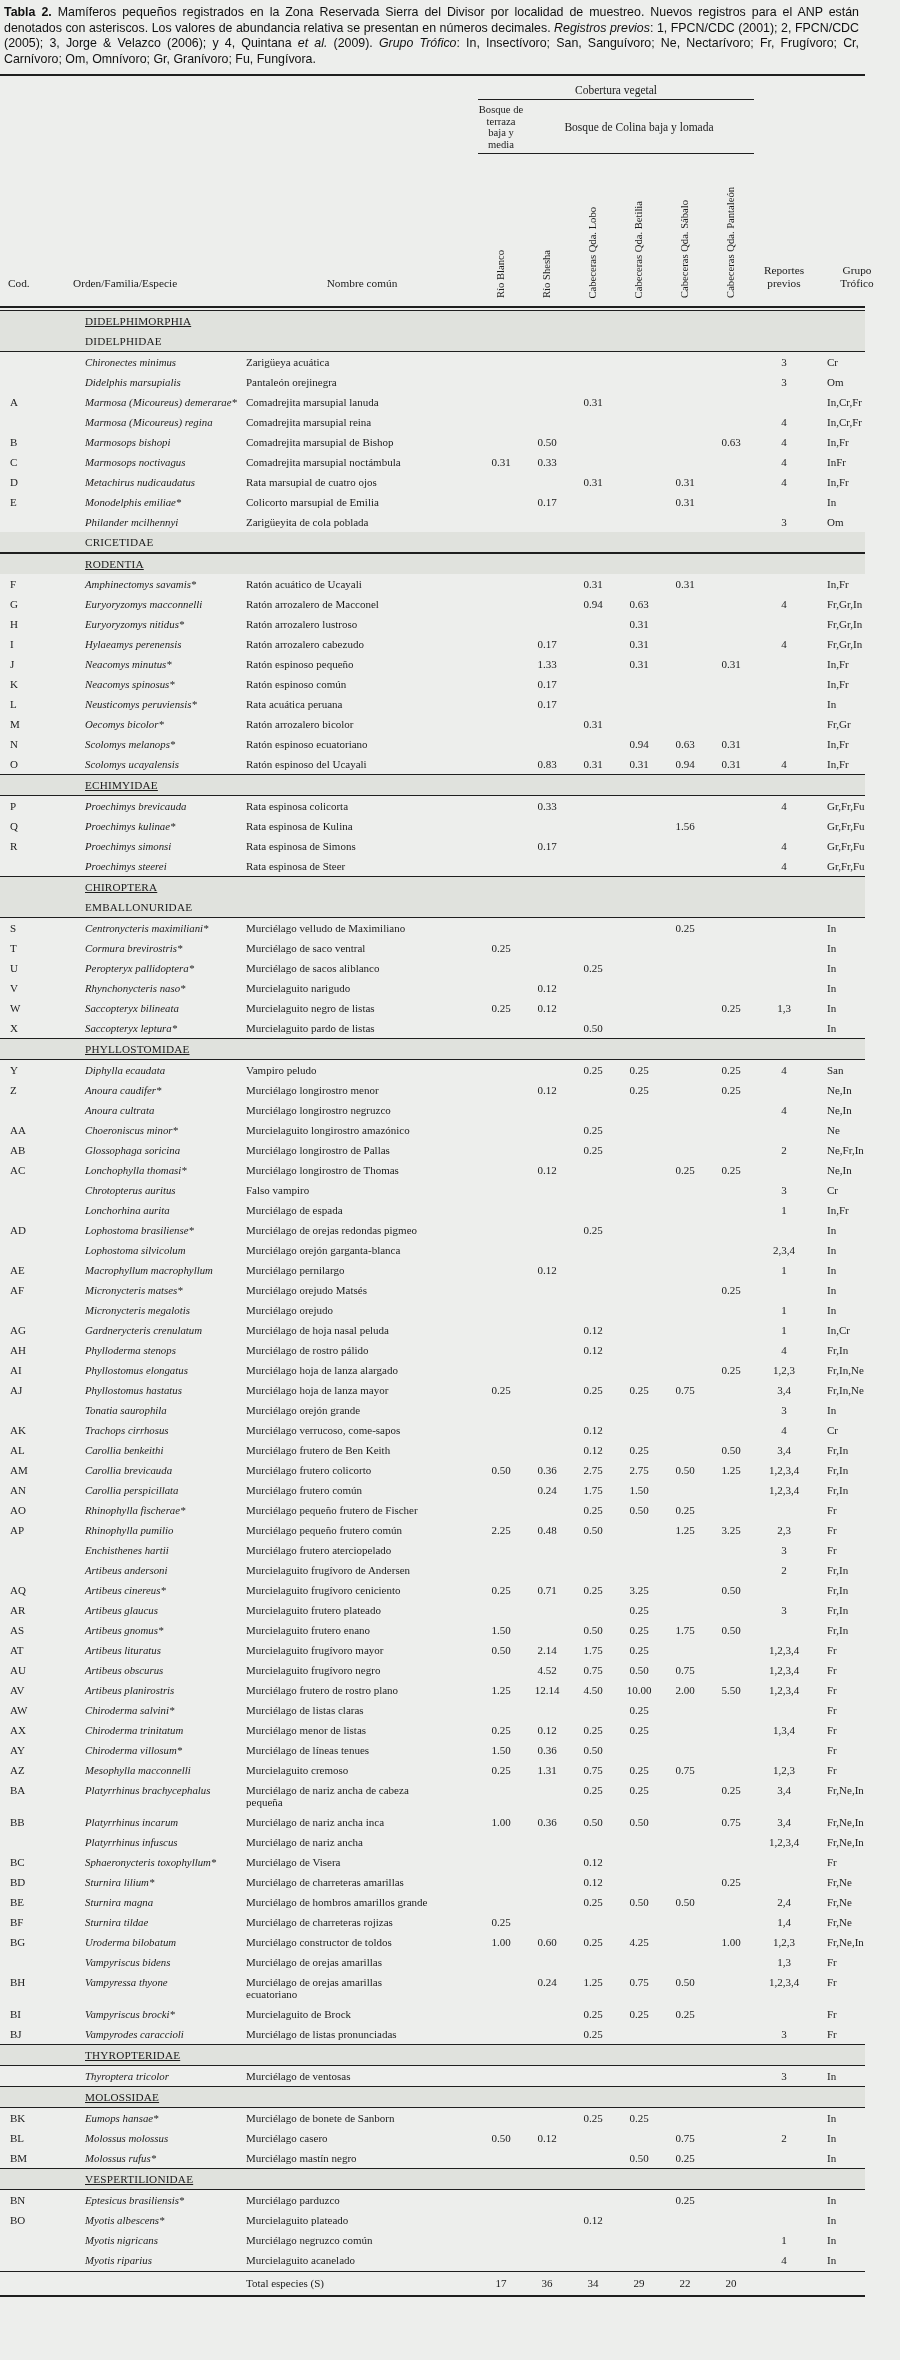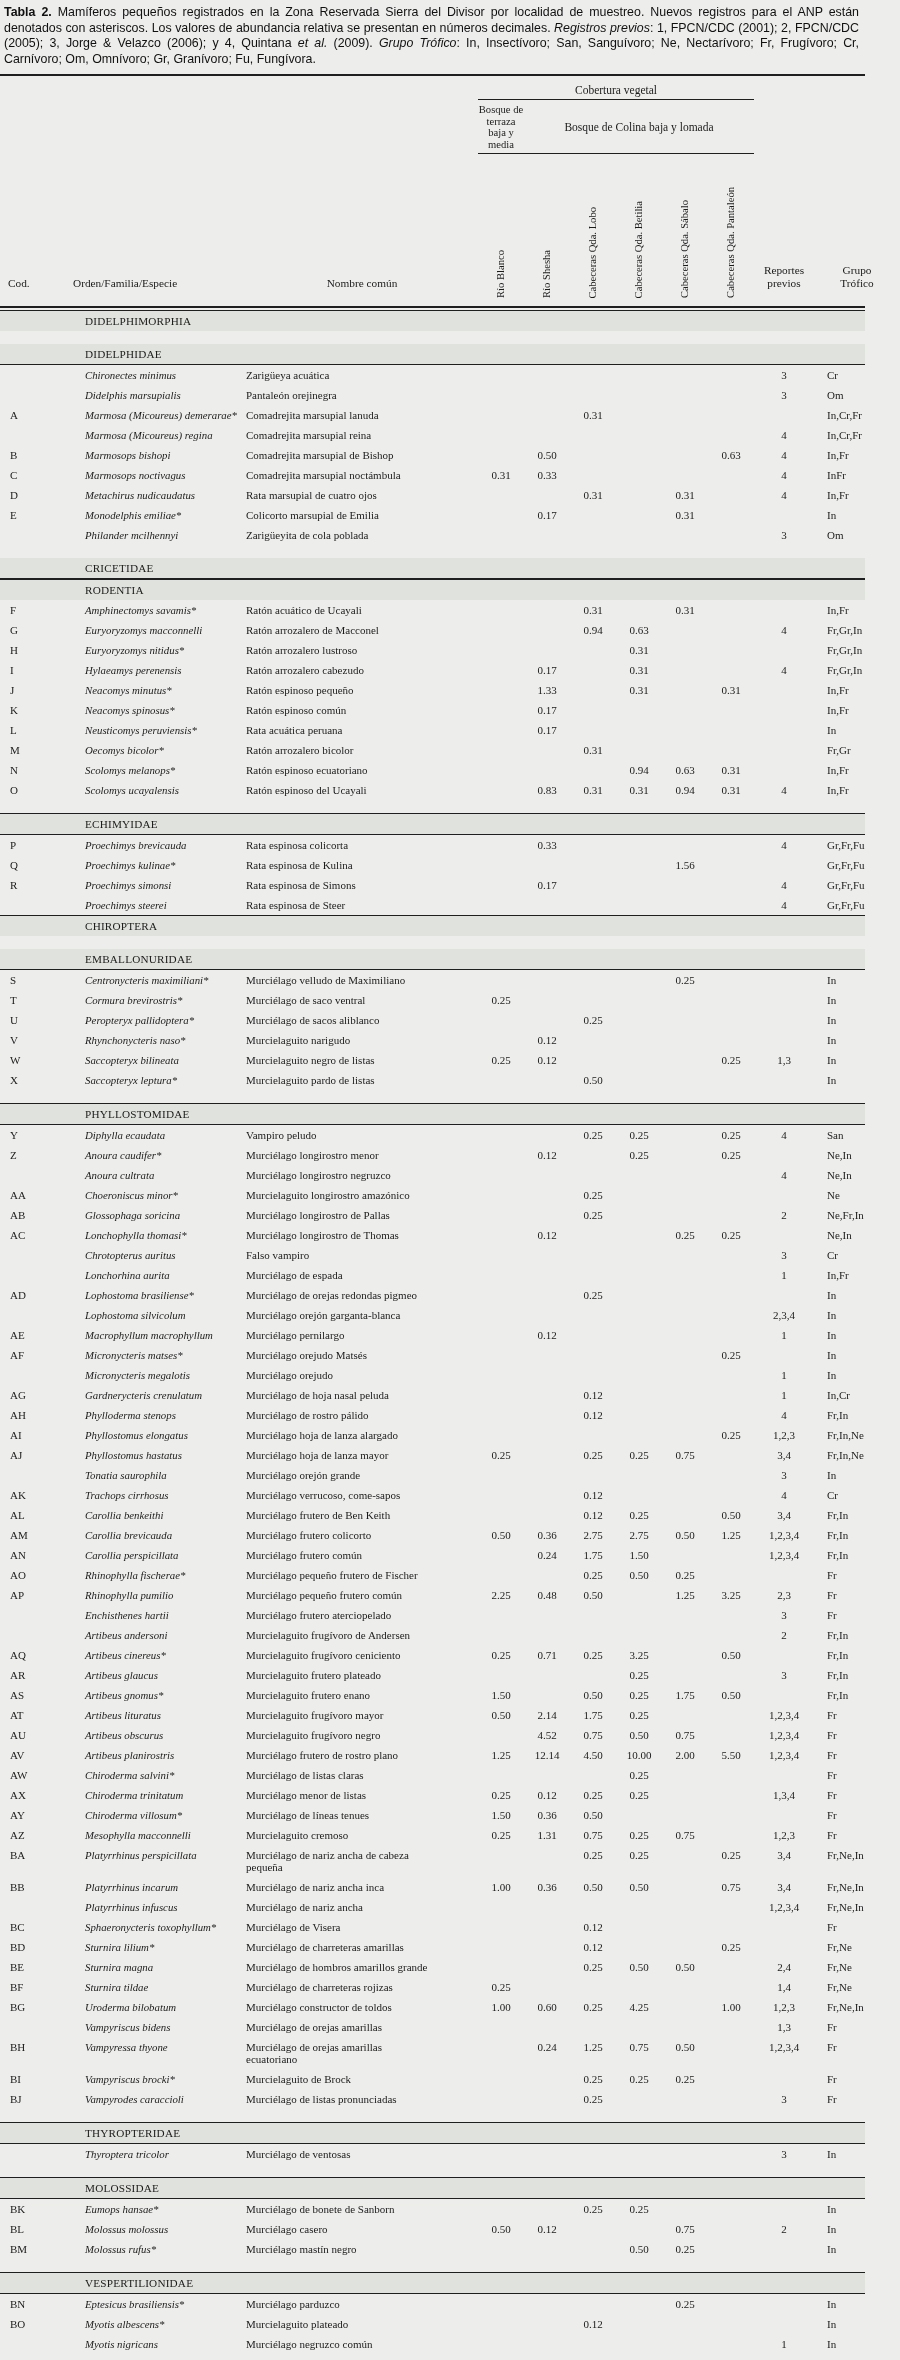--- a/index.html
+++ b/index.html
@@ -44,22 +44,22 @@
   .row{display:grid;grid-template-columns:var(--cols);align-items:baseline;}
   .cell{font-size:11px;line-height:12px;padding:4px 0;}
   .cod{padding-left:10px;}
   .sp{padding-left:13px;font-style:italic;white-space:nowrap;font-size:10.8px;}
   .com{padding-right:50px;}
   .num{text-align:center;}
   .rep{text-align:center;}
   .gt{text-align:left;padding-left:13px;}
   .section-row{background:var(--band-bg);}
   .section-cell{grid-column:2 / -1;padding-left:13px;font-size:11.2px;letter-spacing:.2px;}
-  .b-t{border-top:1.4px solid var(--rule);}
-  .b-b{border-bottom:1.4px solid var(--rule);margin-top:13px;}
+  .b-t{border-top:1.4px solid var(--rule);text-decoration:underline;}
+  .b-b{border-bottom:1.4px solid var(--rule);}
   .first-band{margin-top:2px;}
 
   
   .totals{border-top:1.4px solid var(--rule);border-bottom:2px solid var(--rule);
           margin-top:1px;padding:1px 0 2px 0;}
   .total-label{grid-column:3;padding-right:50px;}
 </style>
 </head>
 <body>
 
@@ -968,21 +968,21 @@
         <div class="cell num">1.31</div>
         <div class="cell num">0.75</div>
         <div class="cell num">0.25</div>
         <div class="cell num">0.75</div>
         <div class="cell num"></div>
         <div class="cell rep">1,2,3</div>
         <div class="cell gt">Fr</div>
       </div>
       <div class="row">
         <div class="cell cod">BA</div>
-        <div class="cell sp">Platyrrhinus perspicillata</div>
+        <div class="cell sp">Platyrrhinus brachycephalus</div>
         <div class="cell com">Murciélago de nariz ancha de cabeza pequeña</div>
         <div class="cell num"></div>
         <div class="cell num"></div>
         <div class="cell num">0.25</div>
         <div class="cell num">0.25</div>
         <div class="cell num"></div>
         <div class="cell num">0.25</div>
         <div class="cell rep">3,4</div>
         <div class="cell gt">Fr,Ne,In</div>
       </div>

